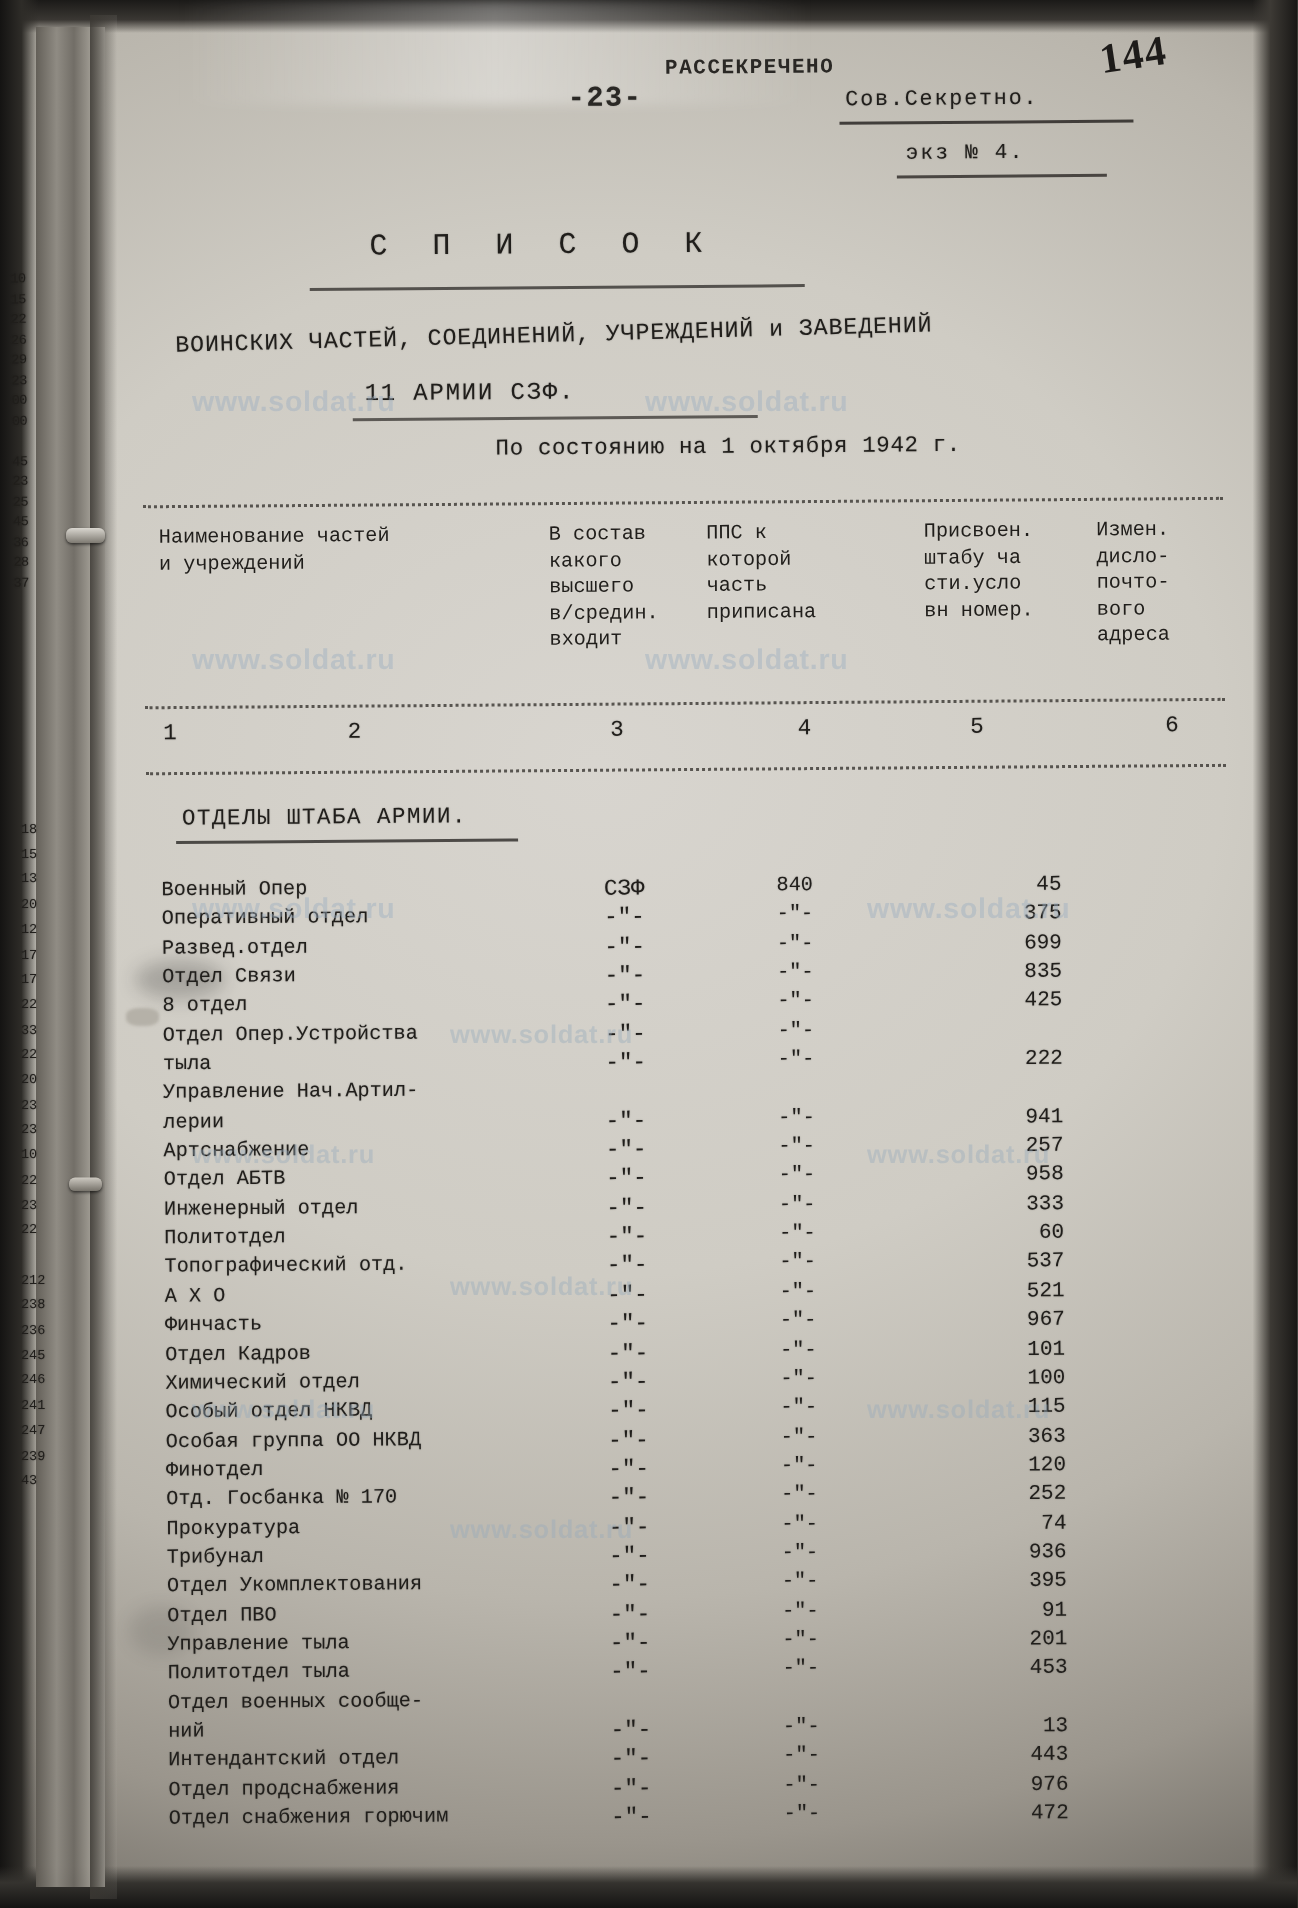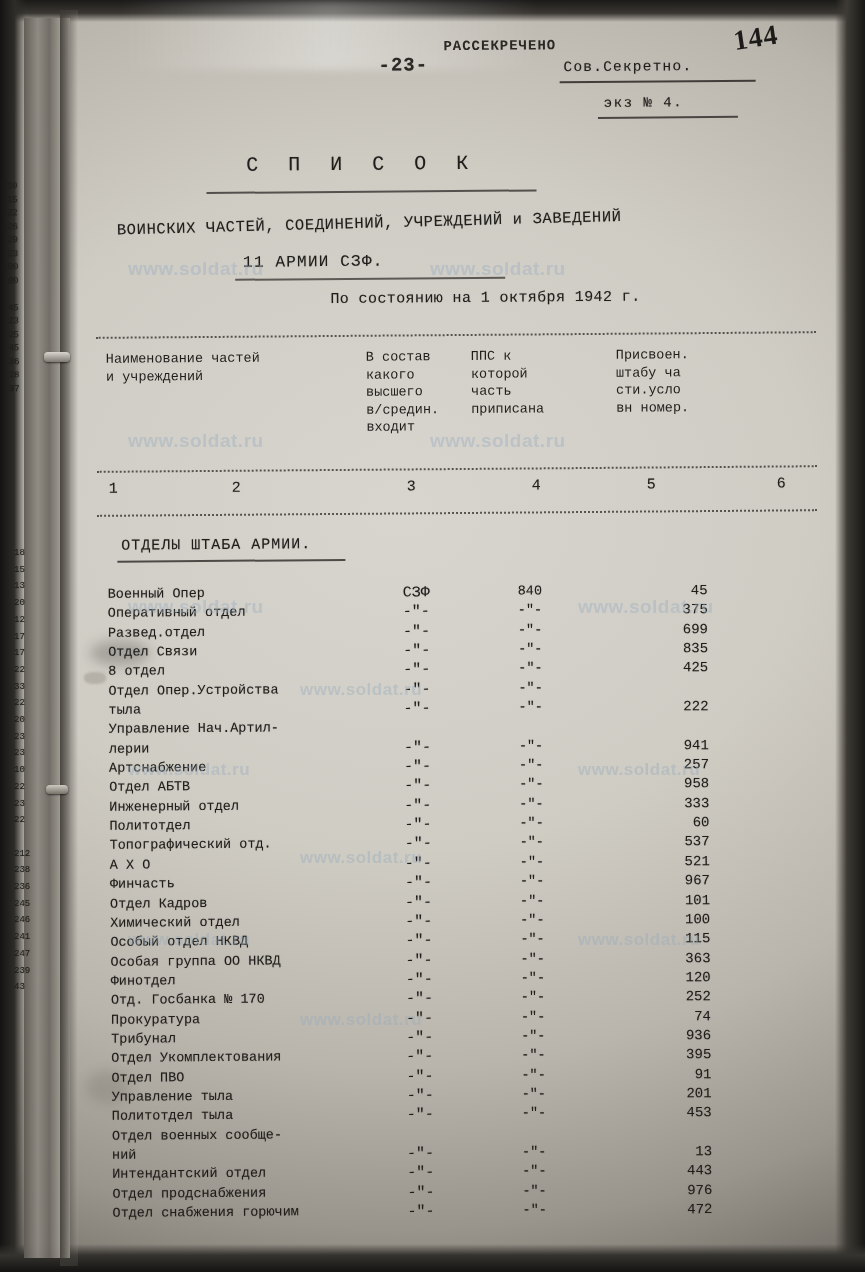--- a/index.html
+++ b/index.html
@@ -202,20 +202,25 @@
 в/средин.
 входит</div>
     <div class="hdr" style="left:395px;top:336px;width:120px;white-space:pre-line">ППС к
 которой
 часть
 приписана</div>
     <div class="hdr" style="left:540px;top:336px;width:110px;white-space:pre-line">Присвоен.
 штабу ча
 сти.усло
 вн номер.</div>
+    <div class="hdr" style="left:655px;top:336px;width:90px;white-space:pre-line">Измен.
+дисло-
+почто-
+вого
+адреса</div>
 
     <div class="colnum typed" style="left:32px;top:466px;">1</div>
     <div class="colnum typed" style="left:155px;top:466px;">2</div>
     <div class="colnum typed" style="left:330px;top:466px;">3</div>
     <div class="colnum typed" style="left:455px;top:466px;">4</div>
     <div class="colnum typed" style="left:570px;top:466px;">5</div>
     <div class="colnum typed" style="left:700px;top:466px;">6</div>
 
     <div class="section typed">ОТДЕЛЫ ШТАБА АРМИИ.</div>
     <div class="section-rule"></div>

